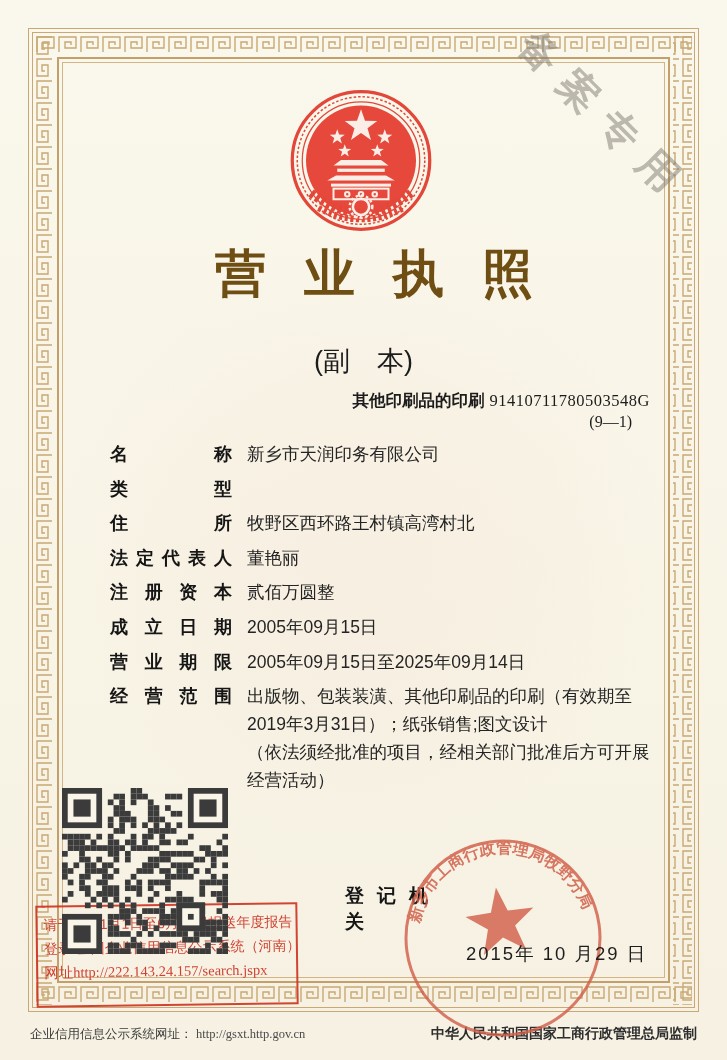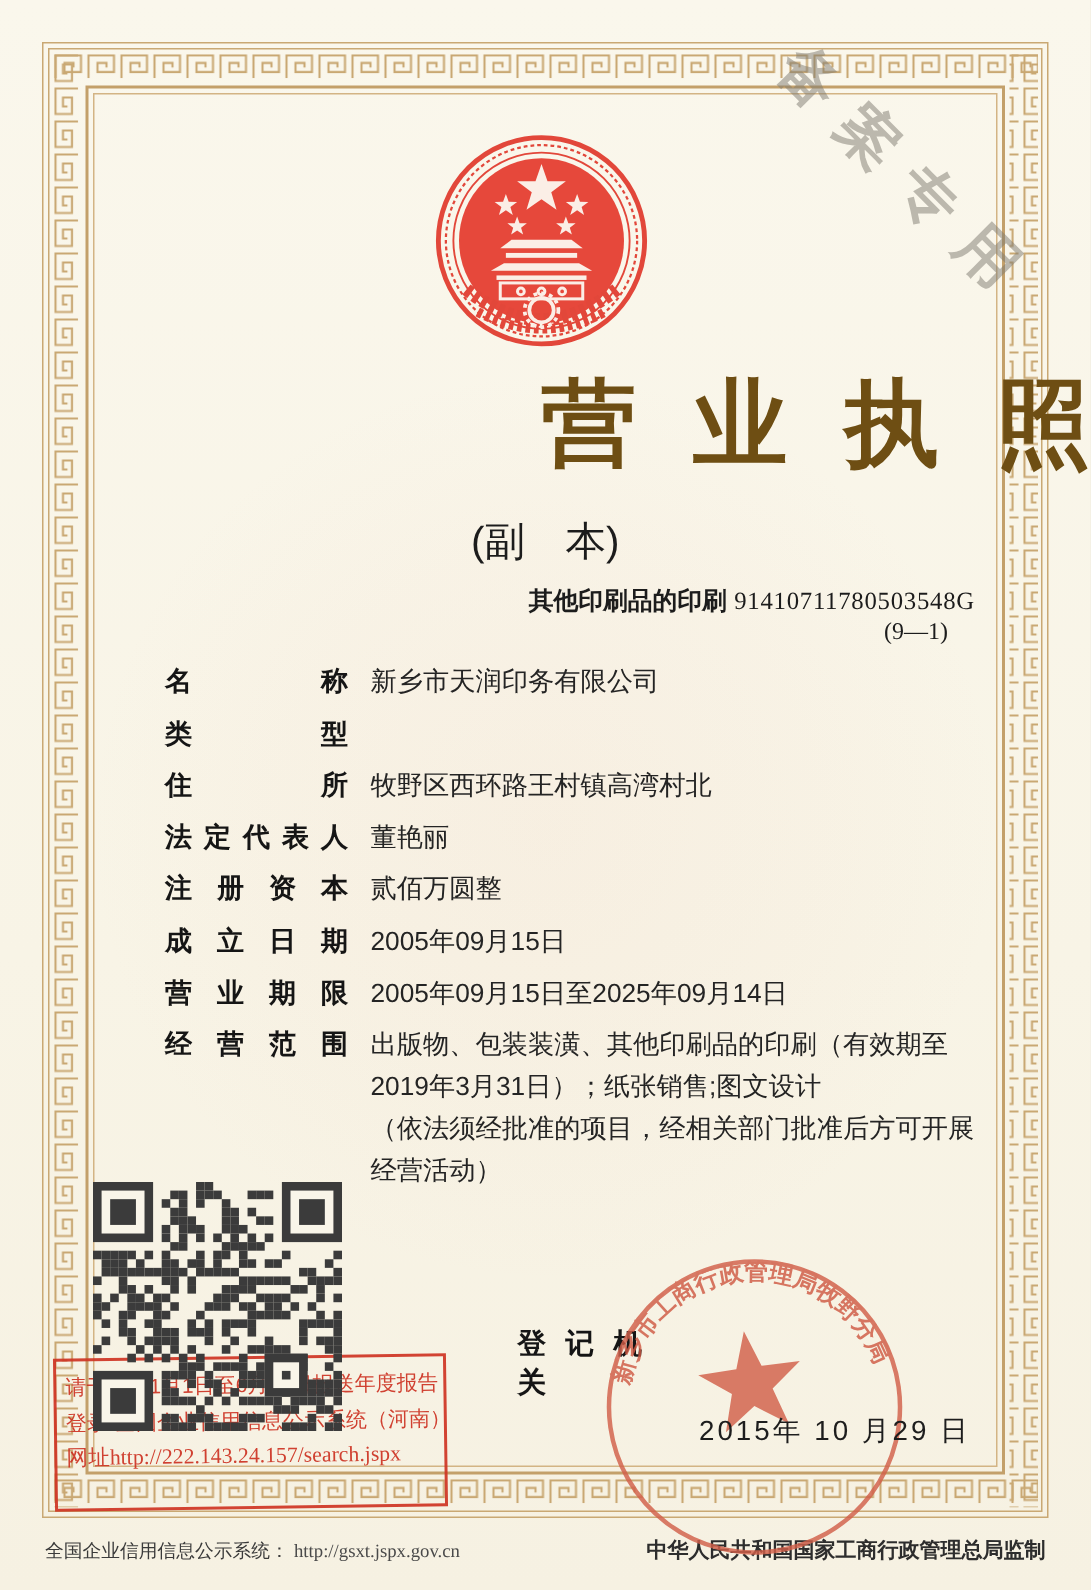--- a/index.html
+++ b/index.html
@@ -19,22 +19,22 @@
   .fl4{inset:34px;border-color:#d3b484;}
   .meander{position:absolute;inset:7px;}
   
   .watermark{position:absolute;top:18px;left:545px;width:220px;
     transform:rotate(45deg);transform-origin:left top;
     font-size:40px;font-weight:bold;color:rgba(125,122,112,0.50);
     letter-spacing:16px;white-space:nowrap;}
   
   .emblem{position:absolute;left:286px;top:88px;width:150px;height:150px;}
   
-  .title{position:absolute;left:0;right:0;top:240px;text-align:right;
-    font-size:63px;font-weight:bold;color:#6e4e13;margin-left:21px;}
+  .title{position:absolute;left:0;right:0;top:240px;text-align:center;
+    font-size:51px;font-weight:bold;color:#6e4e13;margin-left:21px;}
   .title span{letter-spacing:38px;margin-right:-38px;}
   .subtitle{position:absolute;left:0;right:0;top:343px;text-align:center;
     font-size:27px;color:#1c1c1c;}
   
   .credit{position:absolute;top:390px;right:77px;font-size:16.5px;color:#1c1c1c;white-space:nowrap;}
   .credit .lbl{font-weight:bold;margin-right:5px;}
   .credit .val{font-family:"Liberation Serif", serif;letter-spacing:0.5px;}
   .pageno{position:absolute;top:413px;right:95px;font-size:16px;color:#1c1c1c;
     font-family:"Liberation Serif", serif;}
   
@@ -560,18 +560,18 @@
       <polygon points="110,59 118.5,83.4 144.2,83.9 123.7,99.4 131.2,124.1 110,109.4 88.8,124.1 96.3,99.4 75.8,83.9 101.5,83.4" fill="#d2604a"></polygon>
       <text font-size="16" fill="#cf5a44" font-weight="bold" font-family="Liberation Sans, sans-serif">
         <textPath href="#sealArc" startOffset="4">新乡市工商行政管理局牧野分局</textPath>
       </text>
     </svg>
   </div>
 
   <div class="issue-date">2015年 10 月29  日</div>
 
   <div class="footer-left">
-    <span>全国企业信用信息公示系统：</span>
-    <span class="u">http://gsxt.jspx.gov.cn</span>
+    <span>企业信用信息公示系统网址：</span>
+    <span class="u">http://gsxt.http.gov.cn</span>
   </div>
   <div class="footer-right">中华人民共和国国家工商行政管理总局监制</div>
 
 </div>
 
 </body></html>

